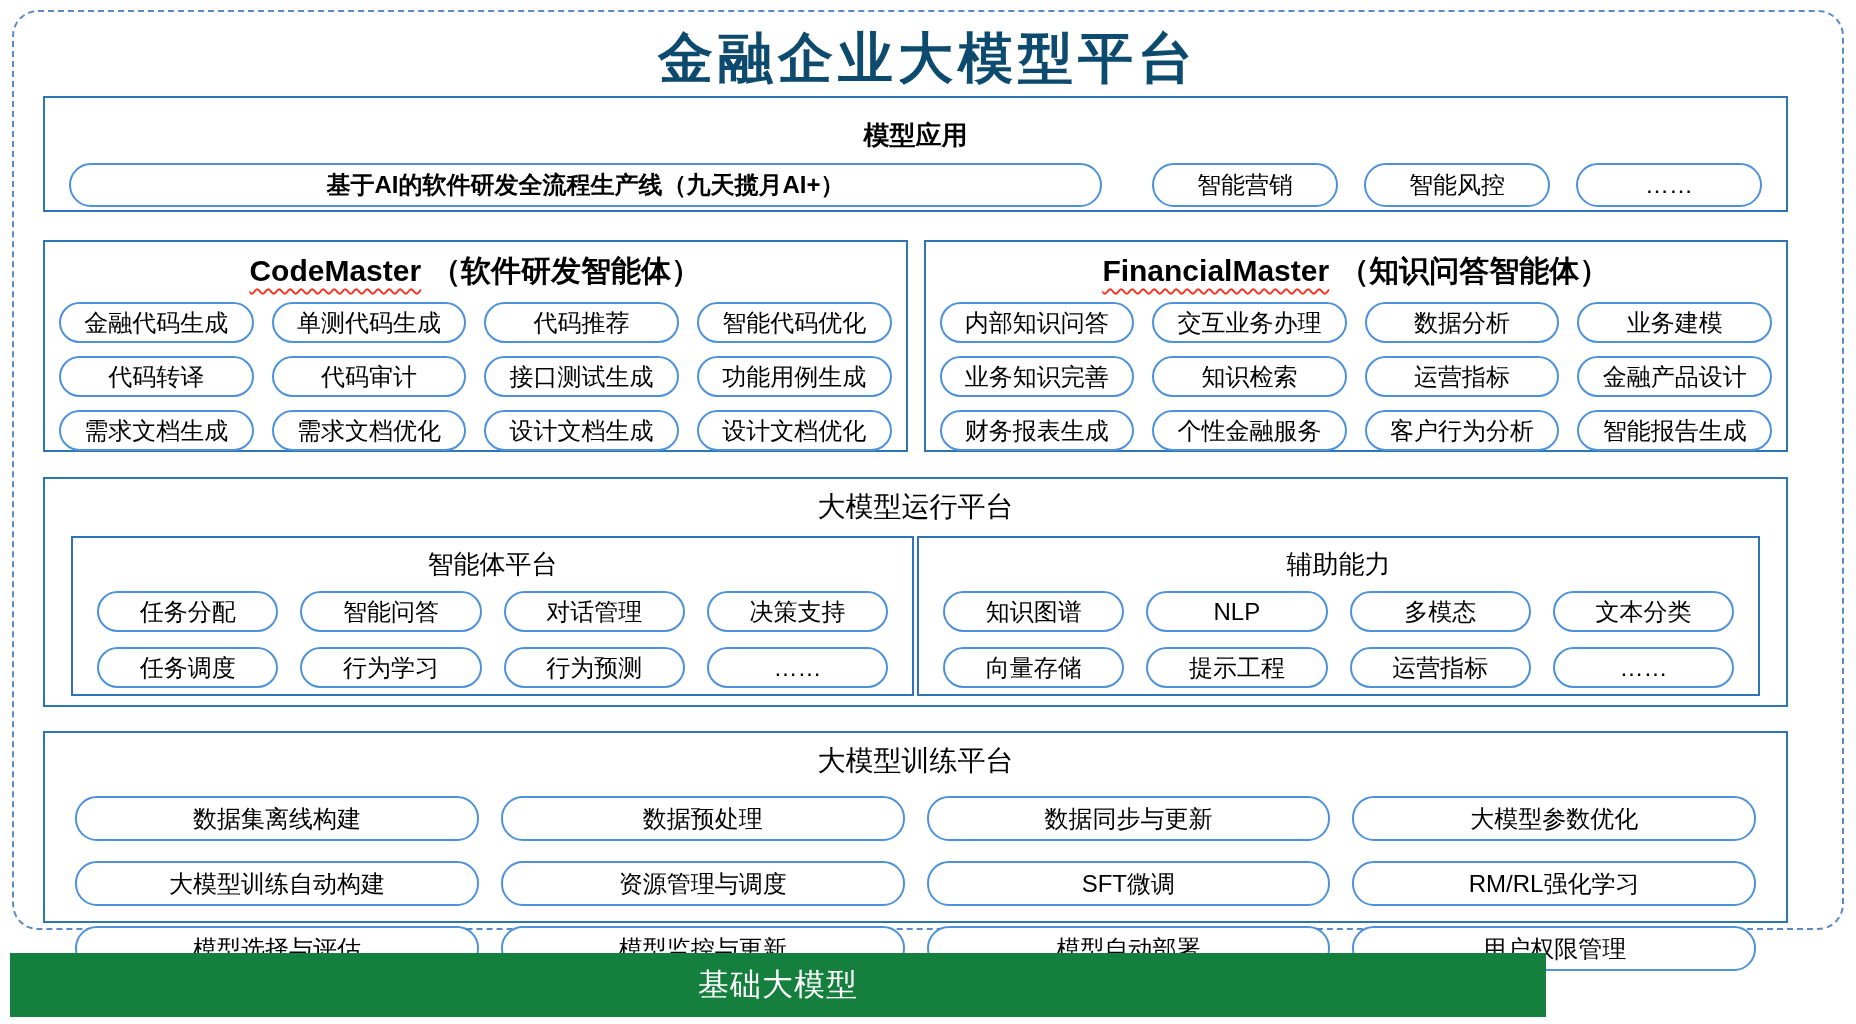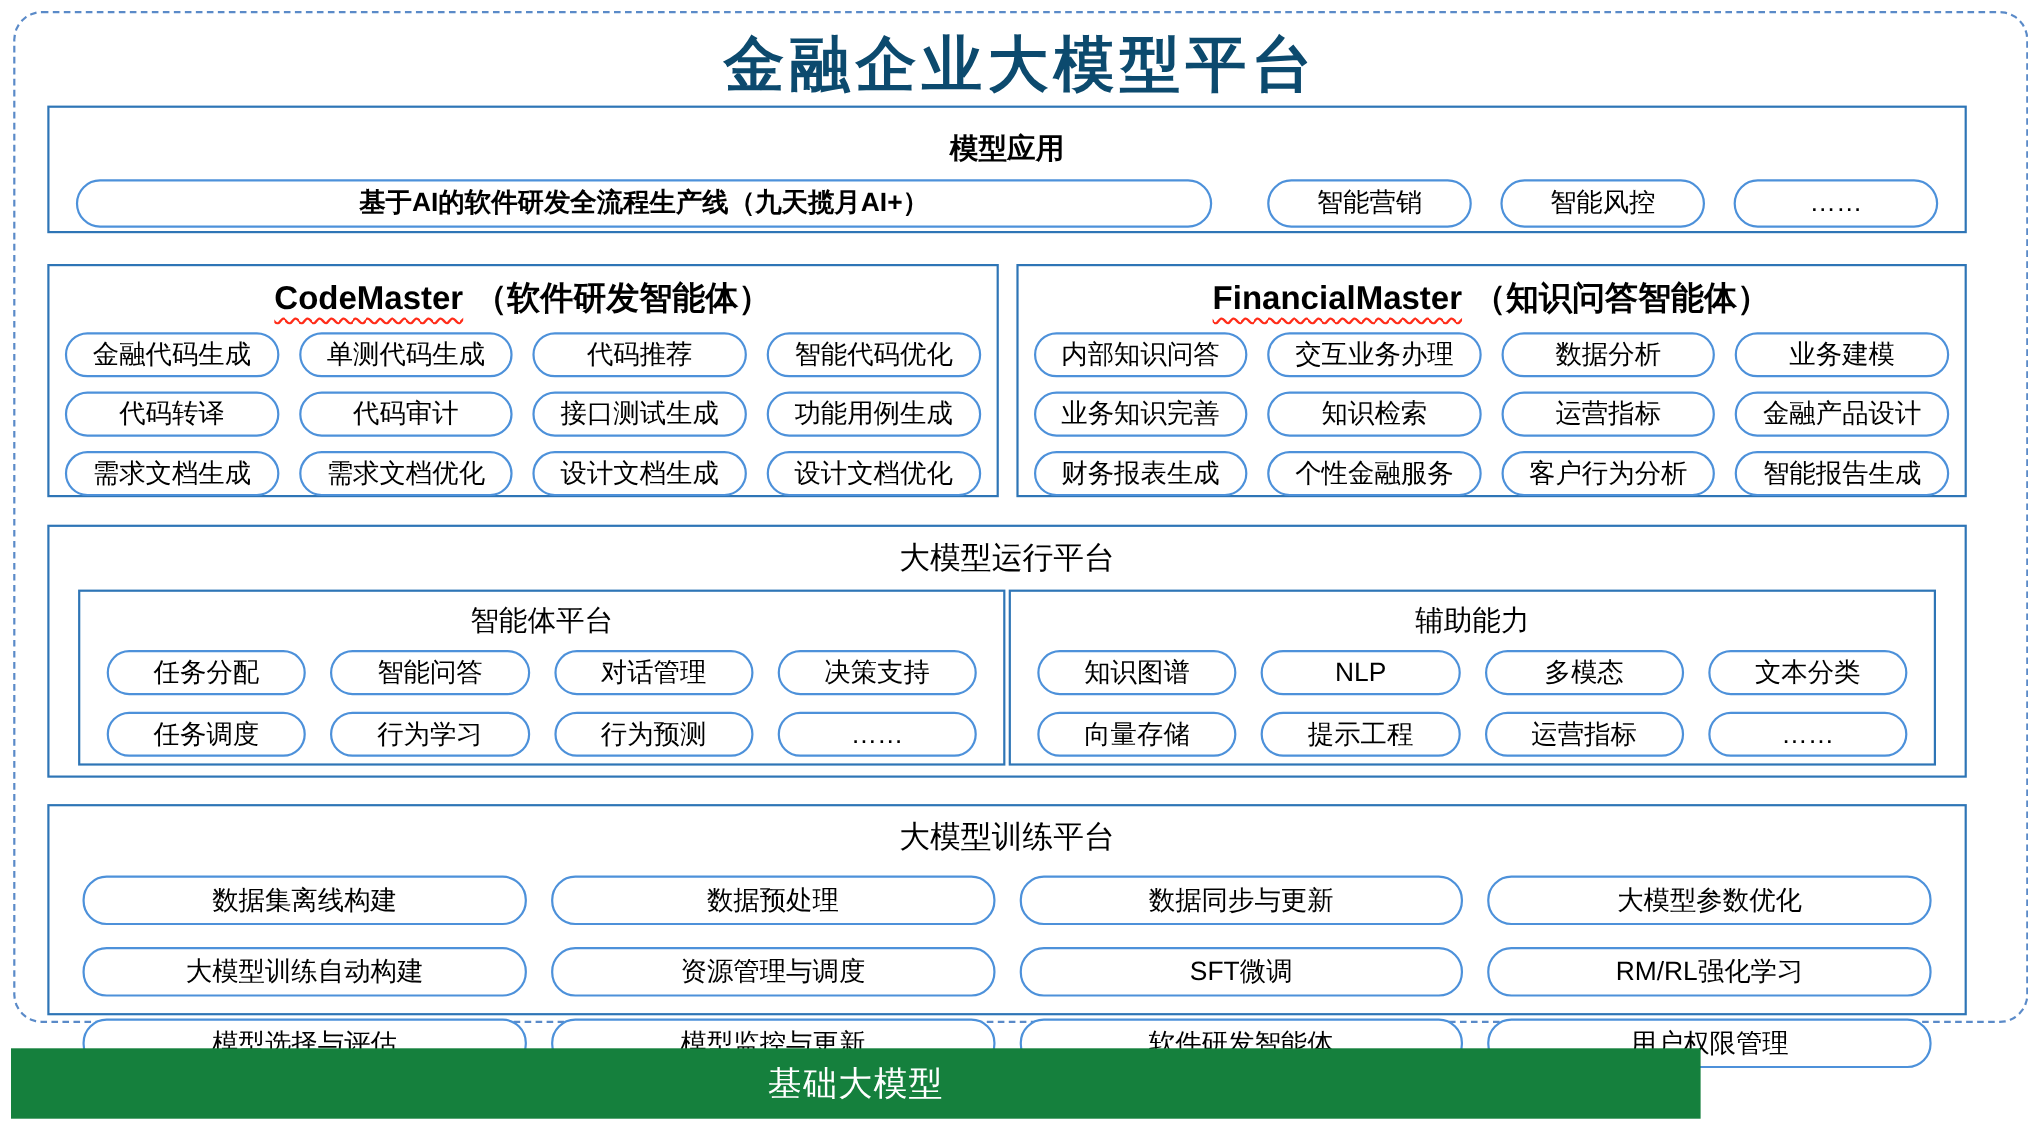--- a/index.html
+++ b/index.html
@@ -167,20 +167,20 @@
       <div class="item">数据集离线构建</div>
       <div class="item">数据预处理</div>
       <div class="item">数据同步与更新</div>
       <div class="item">大模型参数优化</div>
       <div class="item">大模型训练自动构建</div>
       <div class="item">资源管理与调度</div>
       <div class="item">SFT微调</div>
       <div class="item">RM/RL强化学习</div>
       <div class="item">模型选择与评估</div>
       <div class="item">模型监控与更新</div>
-      <div class="item">软件研发智能体</div>
+      <div class="item">模型自动部署</div>
       <div class="item">用户权限管理</div>
     </div>
   </section>
 
   <div class="foundation-bar">基础大模型</div>
 
 </div>
 
 </body></html>

